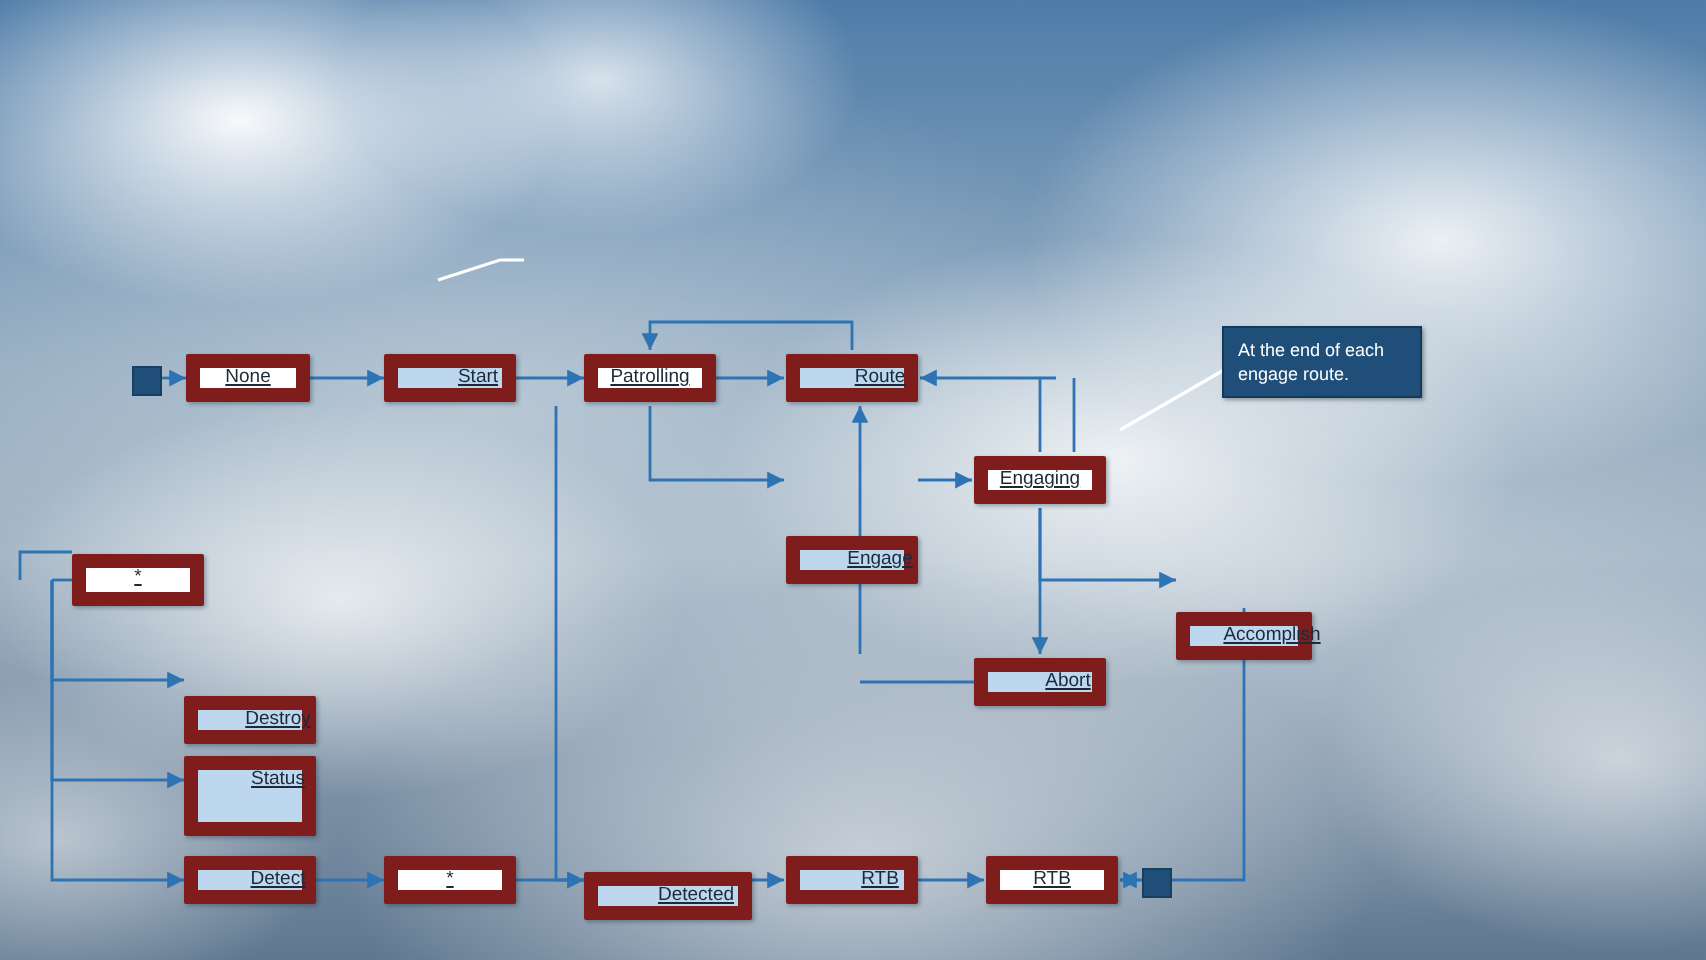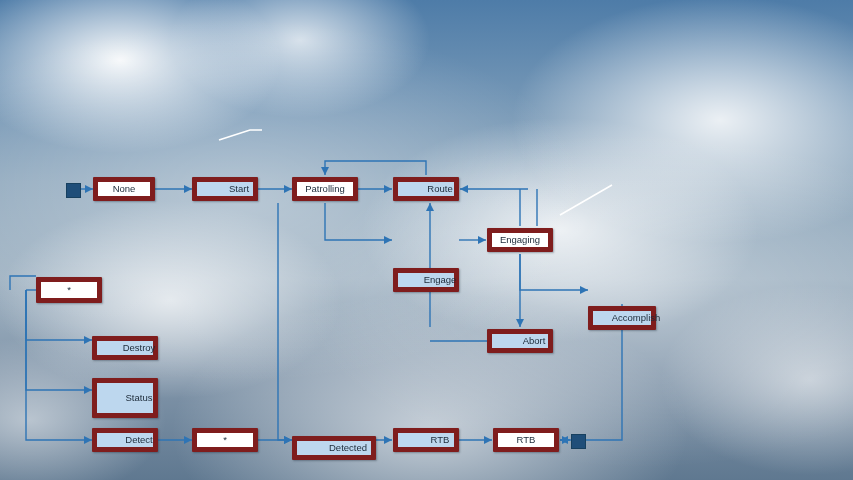--- a/index.html
+++ b/index.html
@@ -67,28 +67,28 @@
     position: absolute;
     left: 0; top: 0;
     width: 853px; height: 480px;
     pointer-events: none;
   }
 
   .node {
     position: absolute;
     box-sizing: border-box;
     display: flex;
-    align-items: center;
     justify-content: center;
     font-size: 9.5px;
     color: #1c2a38;
-    border: 5px solid #7f1d1d;
+    border: 7px solid #7f1d1d;
     border-radius: 1px;
     box-shadow: 1px 1px 2px rgba(20,35,50,0.35);
     line-height: 1;
+    text-decoration: underline;
   }
   .node.blue {
     background: #bdd7ee;
     padding-left: 28px;
   }
   .node.white {
     background: #ffffff;
   }
   .dot {
     position: absolute;
@@ -217,21 +217,21 @@
   </div>
 
   <div class="node blue" style="left:487px; top:329px; width:66px; height:24px;">
     <span>Abort</span>
   </div>
 
   <div class="node white" style="left:36px; top:277px; width:66px; height:26px;">
     <span>*</span>
   </div>
 
-  <div class="node blue" style="left:92px; top:336px; width:66px; height:24px;">
+  <div class="node blue" style="left:92px; top:348px; width:66px; height:24px;">
     <span>Destroy</span>
   </div>
 
   <div class="node blue" style="left:92px; top:378px; width:66px; height:40px;">
     <span>Status</span>
   </div>
 
   <div class="node blue" style="left:92px; top:428px; width:66px; height:24px;">
     <span>Detect</span>
   </div>
@@ -246,14 +246,17 @@
 
   <div class="node blue" style="left:393px; top:428px; width:66px; height:24px;">
     <span>RTB</span>
   </div>
 
   <div class="node white" style="left:493px; top:428px; width:66px; height:24px;">
     <span>RTB</span>
   </div>
 
 
+  <div class="callout" style="left:611px; top:163px; width:100px;">
+    <span>At the end of each engage route.</span>
+  </div>
 
 </div>
 
 </body></html>

